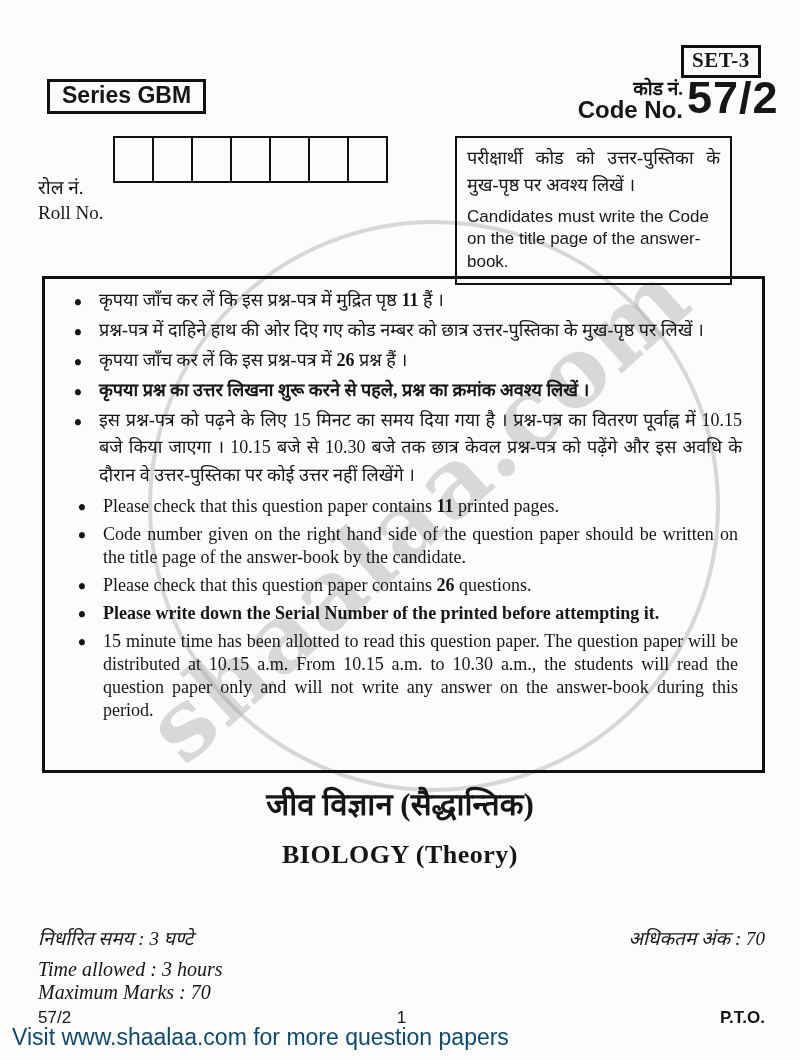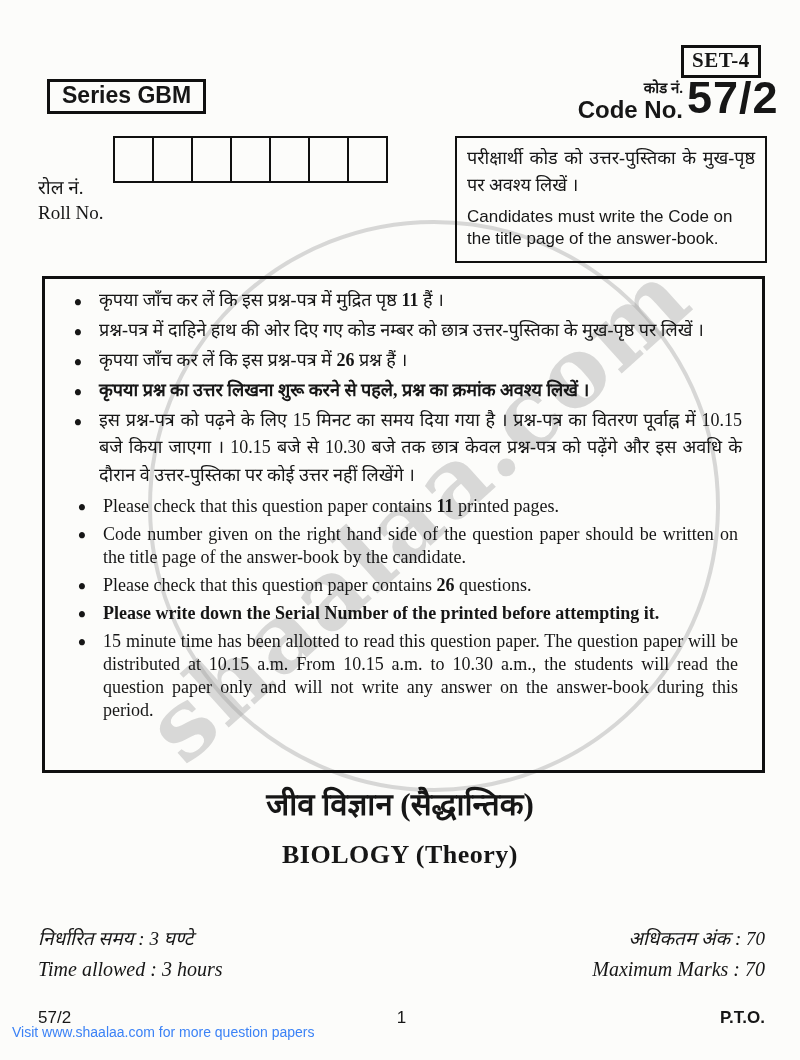--- a/index.html
+++ b/index.html
@@ -30,36 +30,36 @@
   }
   .set-box{
     position:absolute;left:681px;top:45px;z-index:1;
     border:3px solid #101010;padding:0 8px 2px;
     font-weight:bold;font-size:21px;letter-spacing:.5px;
   }
   .code-block{
     position:absolute;left:420px;top:78px;width:263px;text-align:right;z-index:1;
     font-weight:bold;line-height:21px;
   }
-  .code-block .hi{font-size:15px;}
+  .code-block .hi{font-size:19px;}
   .code-block .en{font-family:Liberation Sans, sans-serif;font-size:24px;}
   .code-value{
     position:absolute;left:687px;top:72px;z-index:1;
     font-family:"Liberation Sans",sans-serif;font-weight:bold;font-size:45px;letter-spacing:1px;
   }
 
   
   .roll-labels{position:absolute;left:38px;top:140px;z-index:1;line-height:25px;font-size:19px;margin-top:35px;}
   .roll-boxes{position:absolute;left:113px;top:136px;display:flex;z-index:1;}
   .rollcell{width:41px;height:47px;border:2px solid #101010;margin-left:-2px;background:transparent;}
   .rollcell:first-child{margin-left:0;}
 
   
   .cand-box{
-    position:absolute;left:455px;top:136px;width:312px;z-index:1;
+    position:absolute;left:455px;top:136px;width:277px;z-index:1;
     border:2.5px solid #101010;padding:7px 10px 10px;
   }
   .cand-box .hi{font-size:18px;line-height:1.5;text-align:justify;}
   .cand-box .en{font-family:"Liberation Sans",sans-serif;font-size:17px;line-height:1.32;margin-top:7px;}
 
   
   .main-box{
     position:absolute;left:42px;top:276px;width:723px;height:497px;z-index:1;
     border:3px solid #101010;padding:8px 20px 16px;
   }
@@ -79,44 +79,44 @@
     font-weight:bold;font-size:31px;
   }
   .title-en{
     position:absolute;left:0;top:840px;width:100%;text-align:center;z-index:1;
     font-weight:bold;font-size:26px;letter-spacing:.5px;
   }
 
   
   .meta-row{position:absolute;left:38px;right:35px;display:flex;justify-content:space-between;z-index:1;}
   .meta-hi{top:925px;font-style:italic;font-size:19px;}
-  .meta-en{top:958px;font-style:italic;font-size:20px;}
+  .meta-en{top:958px;font-style:italic;font-size:20px;flex-direction:column;}
 
   
   .footer-row{
     position:absolute;left:38px;right:35px;top:1008px;z-index:1;
     font-family:"Liberation Sans",sans-serif;font-size:17px;
   }
   .footer-row .center{position:absolute;left:50%;transform:translateX(-50%);}
   .footer-row .right{position:absolute;right:0;font-weight:600;}
   .site-line{
     position:absolute;left:12px;top:1024px;z-index:1;
-    font-family:"Liberation Sans",sans-serif;font-size:14px;color:#3b82f6;
+    font-family:"Liberation Sans",sans-serif;font-size:23px;color:#0c4a6e;
   }
 </style>
 </head>
 <body>
 
 <div class="page">
 
   <div class="wm-circle"></div>
   <div class="wm-text">shaalaa.com</div>
 
   <div class="series-box">Series GBM</div>
-  <div class="set-box">SET-4</div>
+  <div class="set-box">SET-3</div>
   <div class="code-block">
     <div class="hi">कोड नं.</div>
     <div class="en">Code No.</div>
   </div>
   <div class="code-value">57/2</div>
 
   <div class="roll-labels">
     <div>रोल नं.</div>
     <div>Roll No.</div>
   </div>

